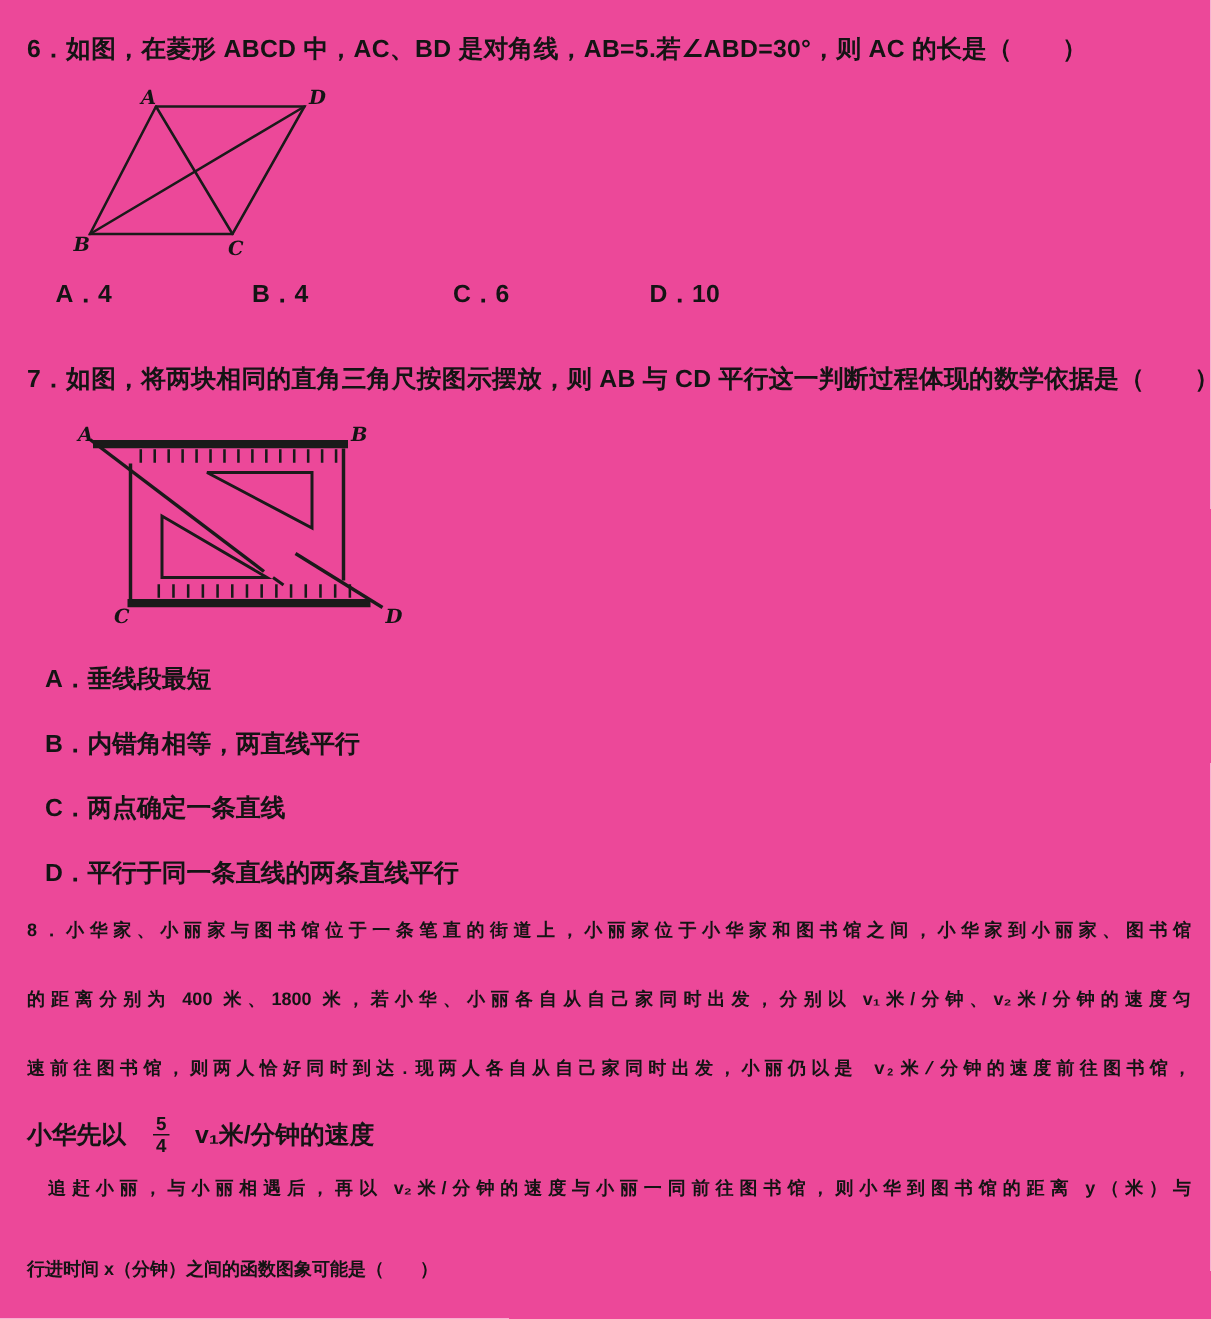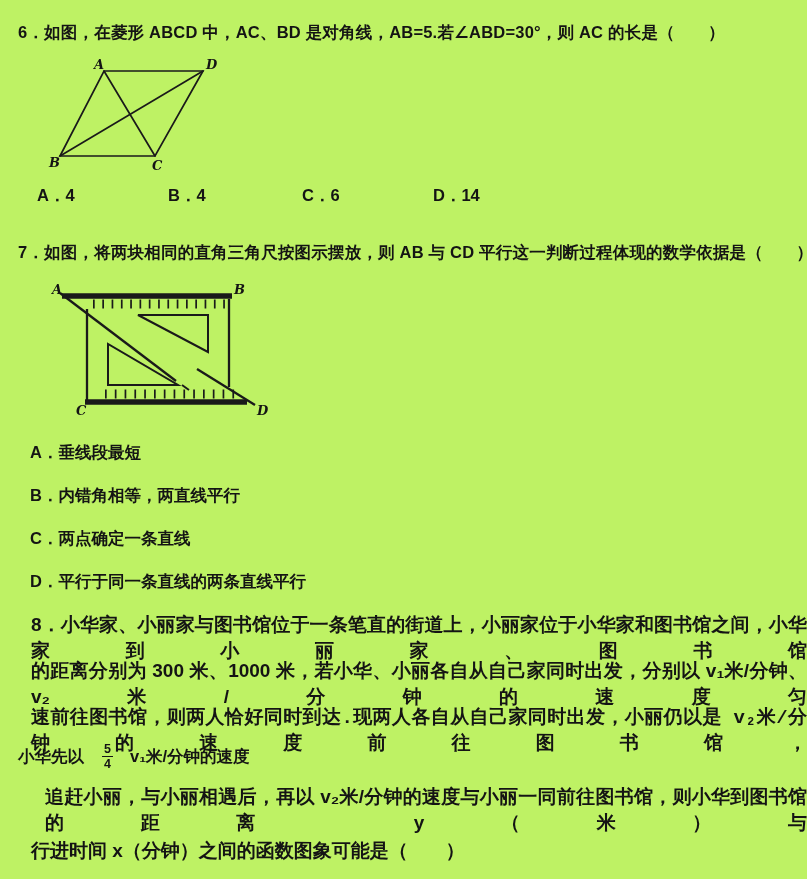--- a/index.html
+++ b/index.html
@@ -4,41 +4,40 @@
 <style>
   html, body {
     margin: 0;
     padding: 0;
     background: #ffffff;
   }
   .page {
     position: relative;
     width: 807px;
     height: 879px;
-    background: #bef264;
+    background: #ec4899;
     font-family: "Liberation Sans", "DejaVu Sans", sans-serif;
     color: #141414;
     overflow: hidden;
   }
   .line {
     position: absolute;
     font-size: 16.5px;
     font-weight: 600;
     letter-spacing: 0.2px;
     white-space: nowrap;
     color: #141414;
   }
   .para-line {
     position: absolute;
     left: 18px;
     width: 776px;
-    font-size: 19px;
+    font-size: 12px;
     font-weight: 600;
     color: #141414;
-    margin-left: 13px;
   }
   .just {
     text-align: justify;
     text-align-last: justify;
     text-justify: inter-character;
   }
   .indent1 {
     padding-left: 14px;
     width: 762px;
   }
@@ -110,21 +109,21 @@
       <text class="fig-label" x="54" y="13">A</text>
       <text class="fig-label" x="166" y="13">D</text>
       <text class="fig-label" x="9" y="111">B</text>
       <text class="fig-label" x="112" y="114">C</text>
     </svg>
   </div>
 
   <span class="opt-h" style="left:37px;">A．4</span>
   <span class="opt-h" style="left:168px;">B．4</span>
   <span class="opt-h" style="left:302px;">C．6</span>
-  <span class="opt-h" style="left:433px;">D．14</span>
+  <span class="opt-h" style="left:433px;">D．10</span>
 
   <div class="line" style="top:242px; left:18px;">7．如图，将两块相同的直角三角尺按图示摆放，则 AB 与 CD 平行这一判断过程体现的数学依据是（　　）</div>
 
   <div class="figure" style="left:45px; top:281px;">
     <svg width="228" height="138" viewBox="0 0 228 138">
       <g stroke="#1a1a1a" stroke-linecap="butt" fill="none">
 
         <line x1="17" y1="15" x2="187" y2="15" stroke-width="5.5"></line>
         <line x1="48" y1="23" x2="183" y2="23" stroke-width="9" stroke-dasharray="1.7 7.6"></line>
 
@@ -148,21 +147,21 @@
       <text class="fig-label" x="212" y="134">D</text>
     </svg>
   </div>
 
   <div class="opt-v" style="top:442px;">A．垂线段最短</div>
   <div class="opt-v" style="top:485px;">B．内错角相等，两直线平行</div>
   <div class="opt-v" style="top:528px;">C．两点确定一条直线</div>
   <div class="opt-v" style="top:571px;">D．平行于同一条直线的两条直线平行</div>
 
   <div class="para-line just" style="top:612px;">8．小华家、小丽家与图书馆位于一条笔直的街道上，小丽家位于小华家和图书馆之间，小华家到小丽家、图书馆</div>
-  <div class="para-line just" style="top:658px;">的距离分别为 300 米、1000 米，若小华、小丽各自从自己家同时出发，分别以 v₁米/分钟、v₂米/分钟的速度匀</div>
+  <div class="para-line just" style="top:658px;">的距离分别为 400 米、1800 米，若小华、小丽各自从自己家同时出发，分别以 v₁米/分钟、v₂米/分钟的速度匀</div>
   <div class="para-line just" style="top:704px;font-family:Liberation Mono, monospace;">速前往图书馆，则两人恰好同时到达.现两人各自从自己家同时出发，小丽仍以是 v₂米/分钟的速度前往图书馆，</div>
 
   <div class="frac-line">
     <span>小华先以</span>
     <span class="frac">
       <span class="num">5</span>
       <span class="den">4</span>
     </span>
     <span>v₁米/分钟的速度</span>
   </div>

